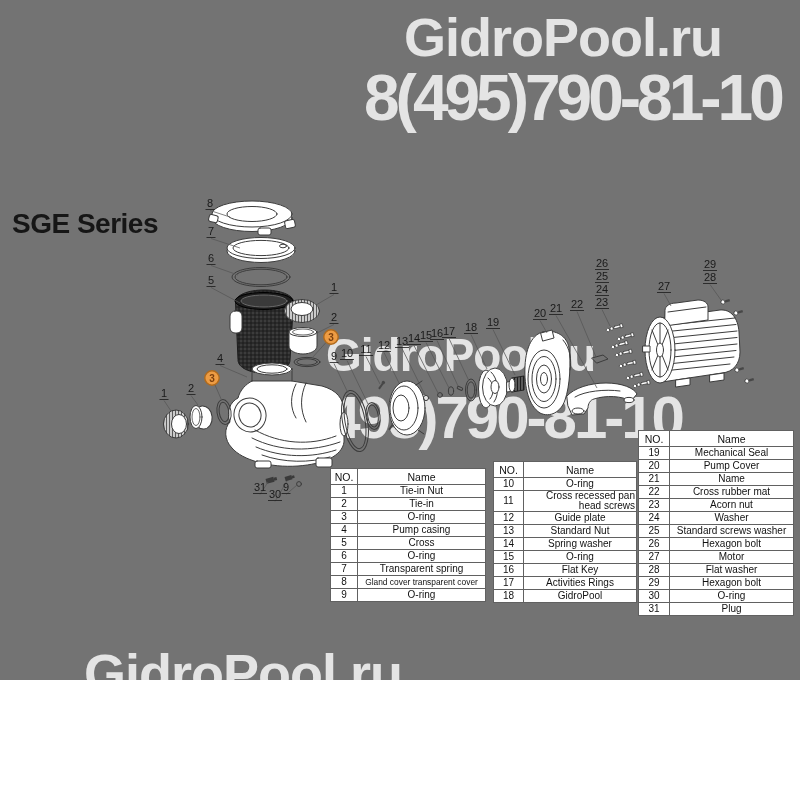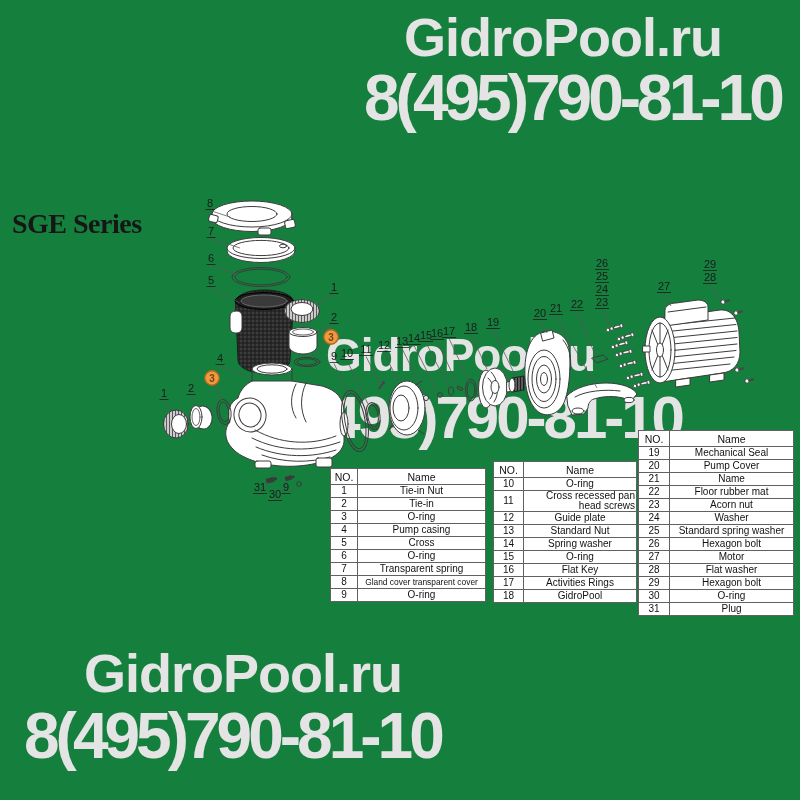--- a/index.html
+++ b/index.html
@@ -1,28 +1,28 @@
 <!DOCTYPE html>
 <html><head>
 <meta charset="utf-8">
 <style>
   html,body{margin:0;padding:0;background:#fff;}
-  .canvas{position:relative;width:800px;height:800px;background:#15803d;overflow:hidden;
+  .canvas{position:relative;width:800px;height:680px;background:#737373;overflow:hidden;
           font-family:"Liberation Sans",sans-serif;}
   
   .wm{position:absolute;font-weight:bold;white-space:nowrap;line-height:1;z-index:0;user-select:none;}
   .wm-site-top {left:404px;top:10px; font-size:54px;letter-spacing:-1px;}
   .wm-phone-top{left:364px;top:66px; font-size:64px;letter-spacing:-4px;}
   .wm-site-mid {left:326px;top:332px;font-size:46px;letter-spacing:-1px;}
   .wm-phone-mid{left:280px;top:388px;font-size:60px;letter-spacing:-3px;}
   .wm-site-bot {left:84px; top:646px;font-size:54px;letter-spacing:-1px;}
   .wm-phone-bot{left:24px; top:704px;font-size:64px;letter-spacing:-4px;}
   
   .series-title{position:absolute;left:12px;top:208px;font-size:28px;font-weight:bold;
-                color:#161616;z-index:2;letter-spacing:-0.5px;font-family:Liberation Serif, serif;}
+                color:#161616;z-index:2;letter-spacing:-0.5px;}
   
   .diagram{position:absolute;left:0;top:0;z-index:1;}
   .part{stroke:#3c3c3c;stroke-width:1;stroke-linejoin:round;stroke-linecap:round;fill:none;}
   .plabel{font-size:11px;fill:#1a1a1a;font-family:"Liberation Sans",sans-serif;}
   .plabel-circ{font-size:10px;font-weight:bold;font-family:"Liberation Sans",sans-serif;}
   
   .ptable{position:absolute;z-index:2;border-collapse:collapse;background:#fff;color:#111;
           table-layout:fixed;}
   .ptable th,.ptable td{border:1px solid #616161;text-align:center;padding:0 1px;
           font-weight:normal;overflow:hidden;}
@@ -466,33 +466,33 @@
         <tr>
           <td>20</td>
           <td class="name">Pump Cover</td>
         </tr>
         <tr>
           <td>21</td>
           <td class="name">Name</td>
         </tr>
         <tr>
           <td>22</td>
-          <td class="name">Floor rubber mat</td>
+          <td class="name">Cross rubber mat</td>
         </tr>
         <tr>
           <td>23</td>
           <td class="name">Acorn nut</td>
         </tr>
         <tr>
           <td>24</td>
           <td class="name">Washer</td>
         </tr>
         <tr>
           <td>25</td>
-          <td class="name">Standard spring washer</td>
+          <td class="name">Standard screws washer</td>
         </tr>
         <tr>
           <td>26</td>
           <td class="name">Hexagon bolt</td>
         </tr>
         <tr>
           <td>27</td>
           <td class="name">Motor</td>
         </tr>
         <tr>

